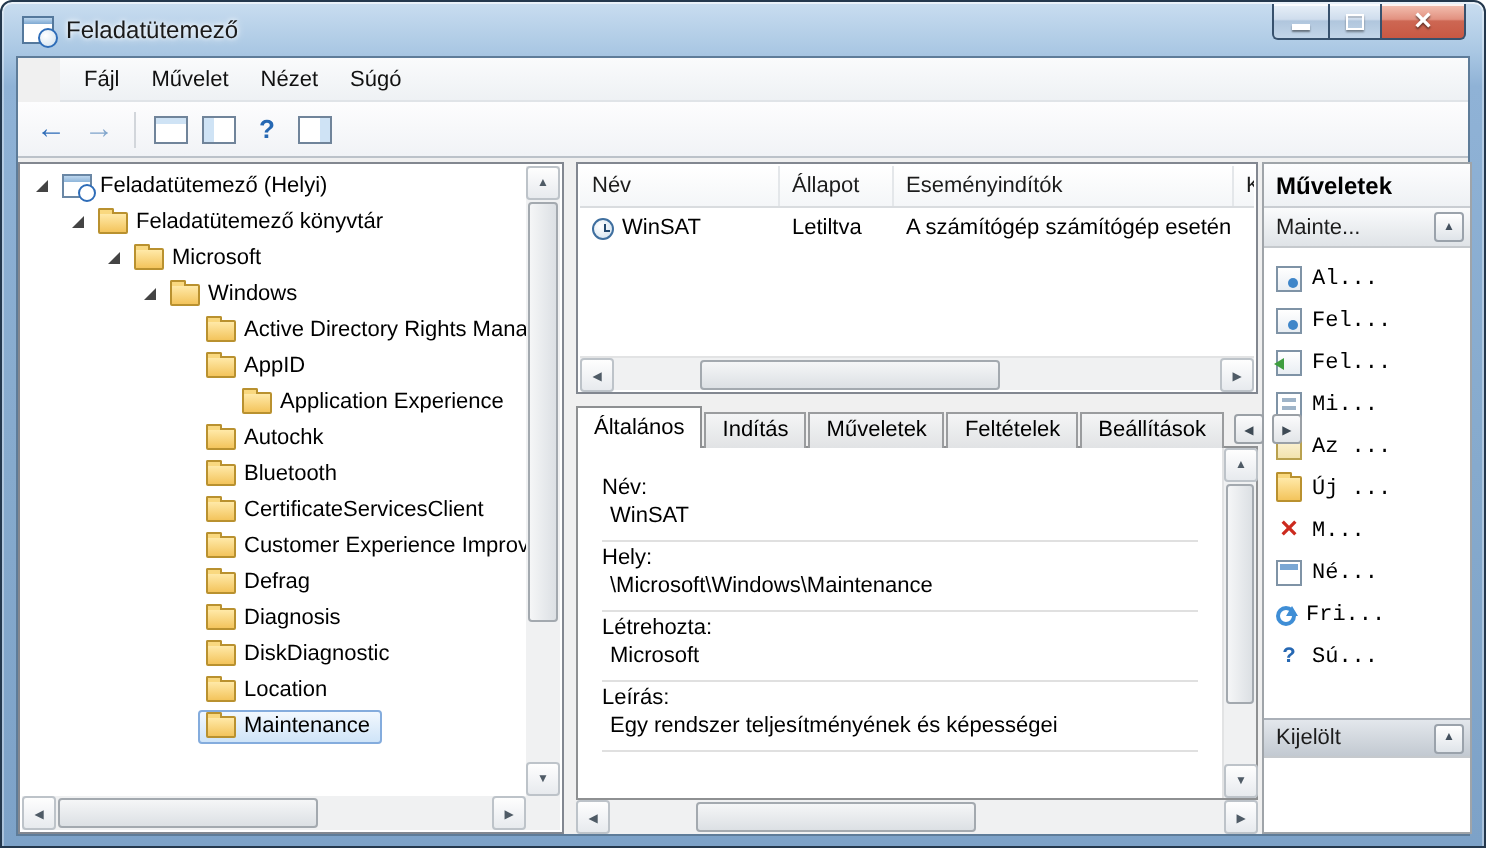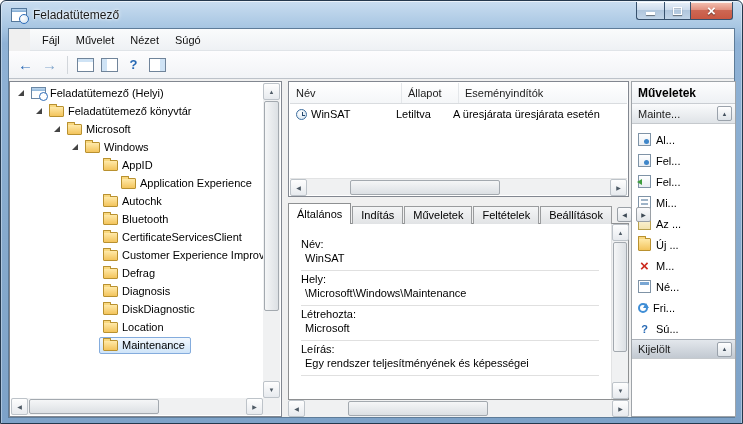--- a/index.html
+++ b/index.html
@@ -107,25 +107,25 @@
 
   .tree-vscroll{ right:1px; top:1px; bottom:18px; }
   .tree-hscroll{ left:1px; right:18px; bottom:1px; }
   .pane-hscroll{ left:1px; right:1px; bottom:1px; border-top:1px solid #e2e3e4; }
   .details-hscroll{ left:0; right:0; bottom:0; }
 
   
   .actions-pane{ position:absolute; left:622px; top:2px; width:105px; height:336px; border:1px solid #9fa4a9; background:#fff; }
   .actions-title{ height:22px; background:linear-gradient(#fdfdfe,#eef1f4); border-bottom:1px solid #c9cdd2; font-size:12px; font-weight:bold; color:#000; padding:4px 0 0 6px; }
   .group-header{ height:20px; background:linear-gradient(#fafbfc,#dfe3e7); border-bottom:1px solid #c5c9cd; display:flex; align-items:center; justify-content:space-between; padding:0 3px 0 6px; font-size:11px; color:#1c1c1c; }
-  .group-header.bottom{ background:linear-gradient(#e3e7ec,#c2c9d1); border-top:1px solid #aab0b8; }
+  .group-header.bottom{ margin-top:20px; background:linear-gradient(#e3e7ec,#c2c9d1); border-top:1px solid #aab0b8; }
   .chevron-btn{ width:15px; height:15px; border:1px solid #9aa2ab; border-radius:2px; background:linear-gradient(#ffffff,#dfe4e9); display:flex; align-items:center; justify-content:center; flex:none; }
   .chevron-btn::before{ content:"▲"; font-size:6px; color:#44515e; }
   .actions-items{ padding-top:5px; }
-  .action-item{ height:21px; display:flex; align-items:center; gap:5px; padding-left:6px; font-size:11px; color:#000; white-space:nowrap; overflow:hidden; }
+  .action-item{ height:21px; display:flex; align-items:center; gap:5px; padding-left:6px; font-size:11px; color:#000; white-space:nowrap; overflow:hidden;font-family:Liberation Mono, monospace; }
   .aicon{ width:13px; height:13px; flex:none; position:relative; display:flex; align-items:center; justify-content:center; }
   .ai-task{ background:linear-gradient(#ffffff,#e9eef3); border:1px solid #7f93a6; }
   .ai-task::after{ content:""; position:absolute; right:1px; bottom:1px; width:5px; height:5px; border-radius:50%; background:#3f86c9; }
   .ai-import{ background:linear-gradient(#ffffff,#e9eef3); border:1px solid #7f93a6; }
   .ai-import::after{ content:""; position:absolute; left:-2px; top:3px; width:0; height:0; border-top:3px solid transparent; border-bottom:3px solid transparent; border-right:5px solid #3f9e3f; }
   .ai-run{ background:#fff; border:1px solid #7f93a6; }
   .ai-run::after{ content:""; position:absolute; left:2px; right:2px; top:2px; bottom:2px; background:repeating-linear-gradient(180deg,#9fb4c8 0 2px,transparent 2px 4px); }
   .ai-history{ background:linear-gradient(#fdf6df,#f3e3ae); border:1px solid #b9a14f; }
   .ai-delete::before{ content:"×"; color:#cc2a1e; font-weight:bold; font-size:15px; line-height:13px; }
   .ai-view{ background:#fff; border:1px solid #7f93a6; }
@@ -201,20 +201,27 @@
               <span class="expander expanded"></span>
               <span class="row-content">
                 <span class="ticon icon-folder"></span>
                 <span class="tlabel">Windows</span>
               </span>
             </div>
             <div class="tree-row" style="padding-left: 76px;">
               <span class="expander none"></span>
               <span class="row-content">
                 <span class="ticon icon-folder"></span>
+                <span class="tlabel">Active Directory Rights Mana</span>
+              </span>
+            </div>
+            <div class="tree-row" style="padding-left: 76px;">
+              <span class="expander none"></span>
+              <span class="row-content">
+                <span class="ticon icon-folder"></span>
                 <span class="tlabel">AppID</span>
               </span>
             </div>
             <div class="tree-row" style="padding-left: 94px;">
               <span class="expander none"></span>
               <span class="row-content">
                 <span class="ticon icon-folder"></span>
                 <span class="tlabel">Application Experience</span>
               </span>
             </div>
@@ -290,36 +297,36 @@
         <div class="hscroll tree-hscroll">
           <span class="sb-btn left"></span>
           <span class="sb-thumb" style="left:18px;width:130px;"></span>
           <span class="sb-btn right"></span>
         </div>
         <div class="sb-corner"></div>
       </div>
 
       <div class="pane table-pane">
         <div class="lv-header">
-            <div class="th" style="width: 112px;">Név</div>
+            <div class="th" style="width: 100px;">Név</div>
             <div class="th" style="width: 57px;">Állapot</div>
             <div class="th" style="width: 170px;">Eseményindítók</div>
             <div class="th" style="width: 60px;">K</div>
           </div>
         <div class="lv-body">
             <div class="lv-row">
               <div class="lv-cell" style="width: 100px;">
                 <span class="icon-clock"></span>
                 <span>WinSAT</span>
               </div>
               <div class="lv-cell" style="width: 57px;">
                 <span>Letiltva</span>
               </div>
               <div class="lv-cell" style="width: 170px;">
-                <span>A üresjárata üresjárata esetén</span>
+                <span>A számítógép számítógép esetén</span>
               </div>
               <div class="lv-cell" style="width: 60px;">
                 <span></span>
               </div>
             </div>
           </div>
         <div class="hscroll pane-hscroll">
           <span class="sb-btn left"></span>
           <span class="sb-thumb" style="left:60px;width:150px;"></span>
           <span class="sb-btn right"></span>

